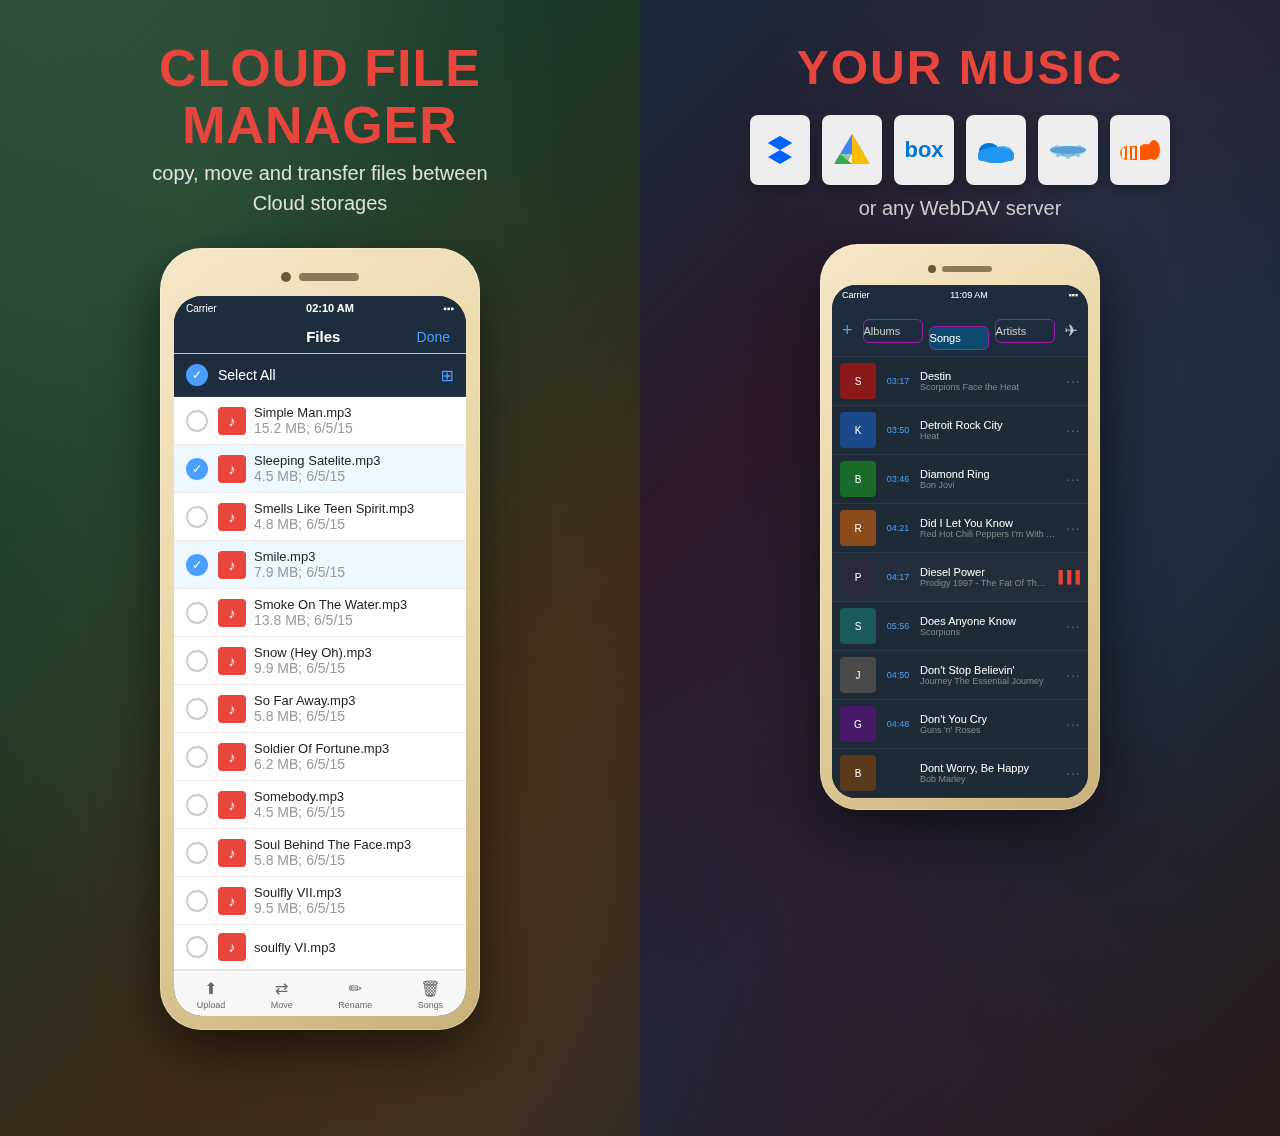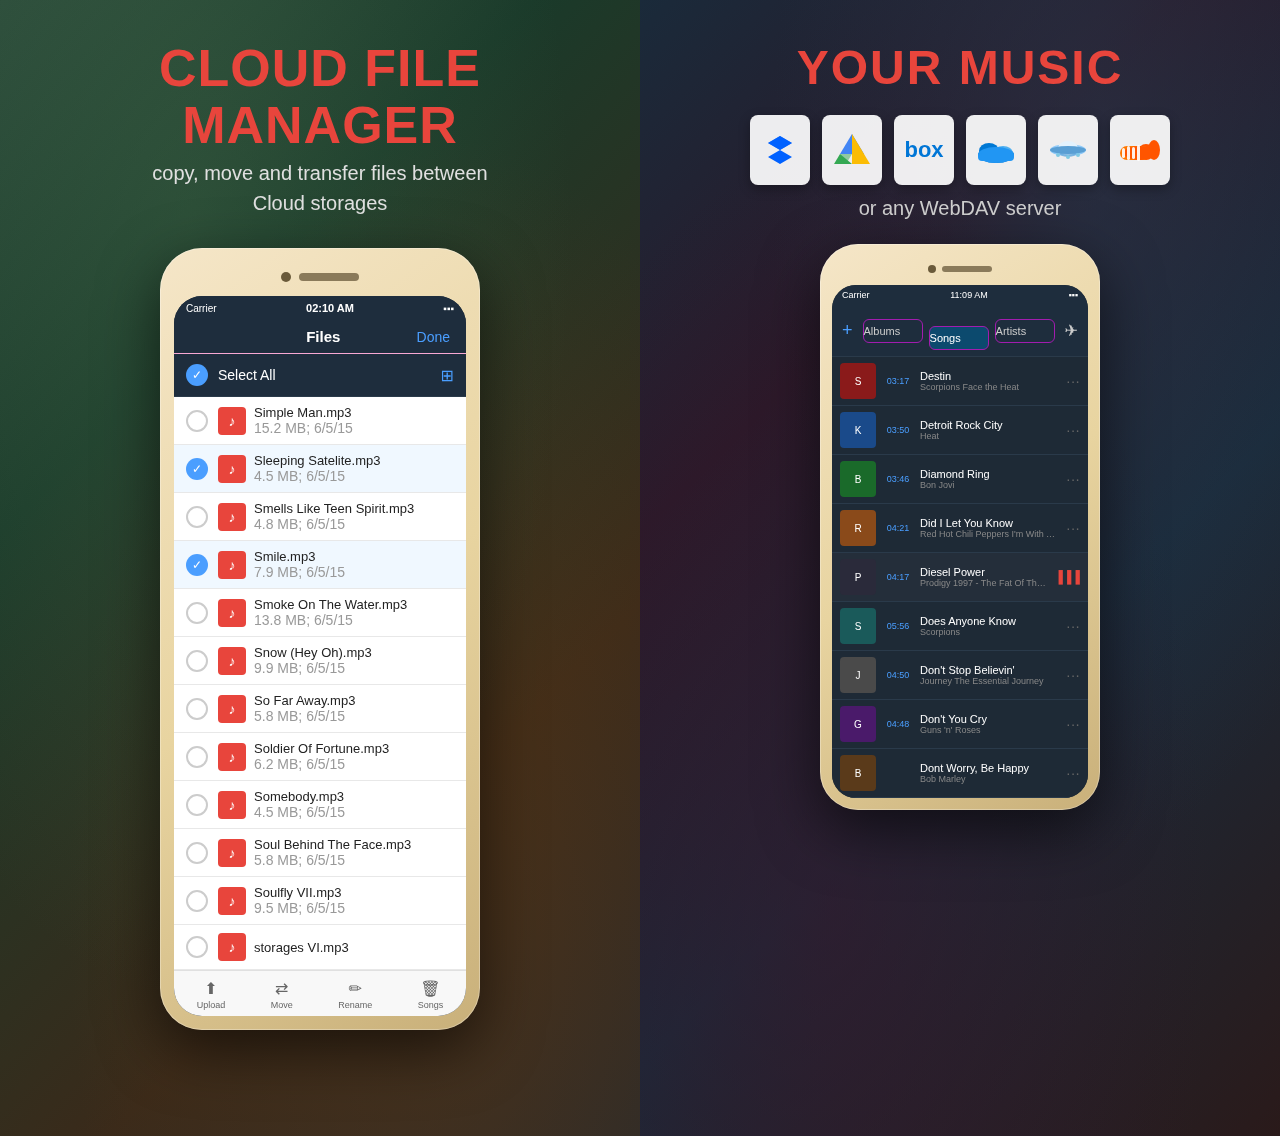--- a/index.html
+++ b/index.html
@@ -515,21 +515,21 @@
             <div class="music-icon-box">♪</div>
             <div class="file-info">
                 <div class="file-name">Soulfly VII.mp3</div>
                 <div class="file-meta">9.5 MB; 6/5/15</div>
               </div>
           </div>
           <div class="file-item">
             <div class="check-circle-empty"></div>
             <div class="music-icon-box">♪</div>
             <div class="file-info">
-                <div class="file-name">storages VI.mp3</div>
+                <div class="file-name">soulfly VI.mp3</div>
                 <div class="file-meta"></div>
               </div>
           </div>
         </div>
 
         <div class="toolbar-left">
           <div class="toolbar-btn">
             <span class="tb-icon">⬆</span>
             <span>Upload</span>
           </div>

